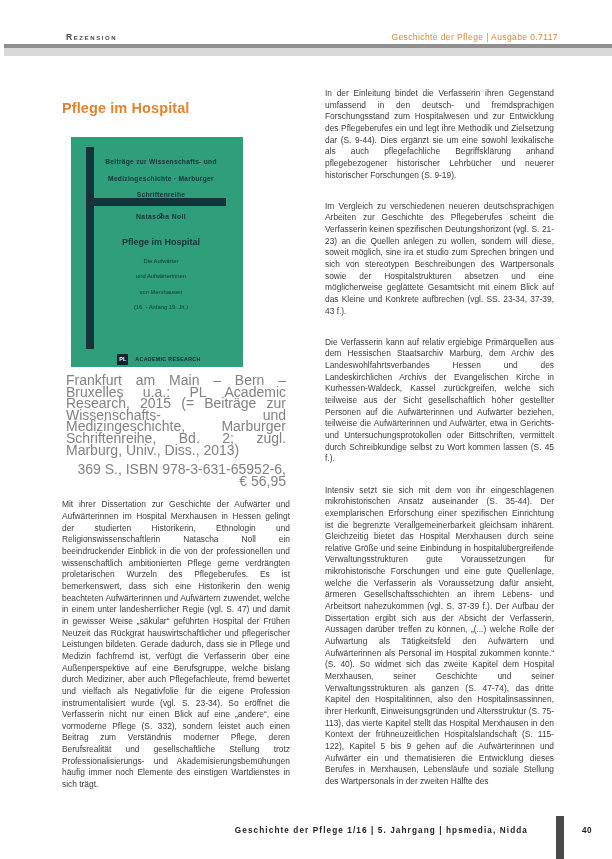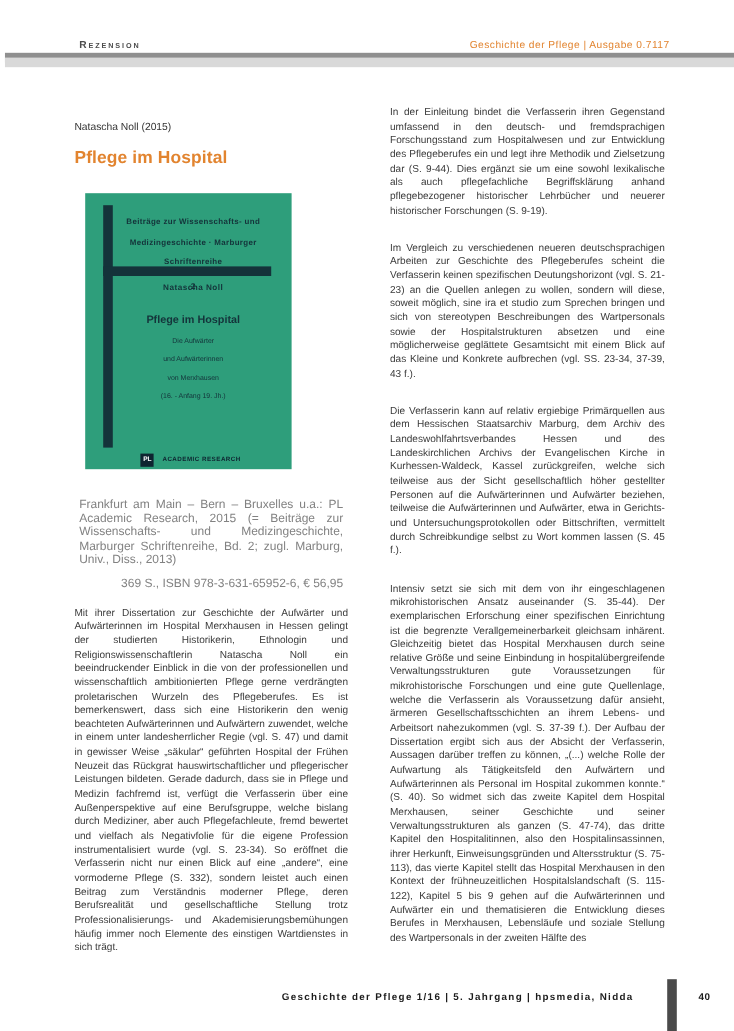--- a/index.html
+++ b/index.html
@@ -47,21 +47,21 @@
   .cover-sub    { position:absolute; left:16px; right:8px; top:113px; text-align:center; font-size:5.8px; line-height:7.4px; }
   .cover-logo-row { position:absolute; left:16px; right:8px; top:211px; display:flex; justify-content:center; align-items:center; gap:3px; }
   .cover-logo-box {
     width:11px; height:11px; background:#0e2430; color:#ffffff;
     font-size:5.5px; font-weight:bold; display:flex; align-items:center; justify-content:center;
   }
   .cover-logo-text { font-size:5.2px; font-weight:bold; letter-spacing:0.4px; color:#0e2430; }
 
   
   .biblio {
-    margin-top:16px; font-size:10px; line-height:11.6px;
+    font-size:14px; line-height:11.6px;
     color:#828282; text-align:justify;
   }
   .biblio-details { text-align:right; }
   .bodypara {
     font-size:8.4px; line-height:11.65px; text-align:justify;
     color:#3b3b3b; hyphens:auto;
   }
   .col-left .bodypara { }
   .col-right .bodypara { margin-bottom:11.5px; }
 
@@ -77,21 +77,20 @@
 <body>
 
 <div class="page">
 
   <div class="hdr-section">Rezension</div>
   <div class="hdr-journal">Geschichte der Pflege | Ausgabe 0.7117</div>
   <div class="hdr-rule-dark"></div>
   <div class="hdr-rule-light"></div>
 
   <div class="col-left">
-    <div class="review-author">Natascha Noll (2015)</div>
     <div class="review-title">Pflege im Hospital</div>
 
     <div class="cover">
       <div class="cover-vline"></div>
       <div class="cover-hline"></div>
       <div class="cover-series">
         <div>Beiträge zur Wissenschafts- und</div>
         <div>Medizingeschichte · Marburger</div>
         <div>Schriftenreihe</div>
         <div class="cover-series-num">2</div>

